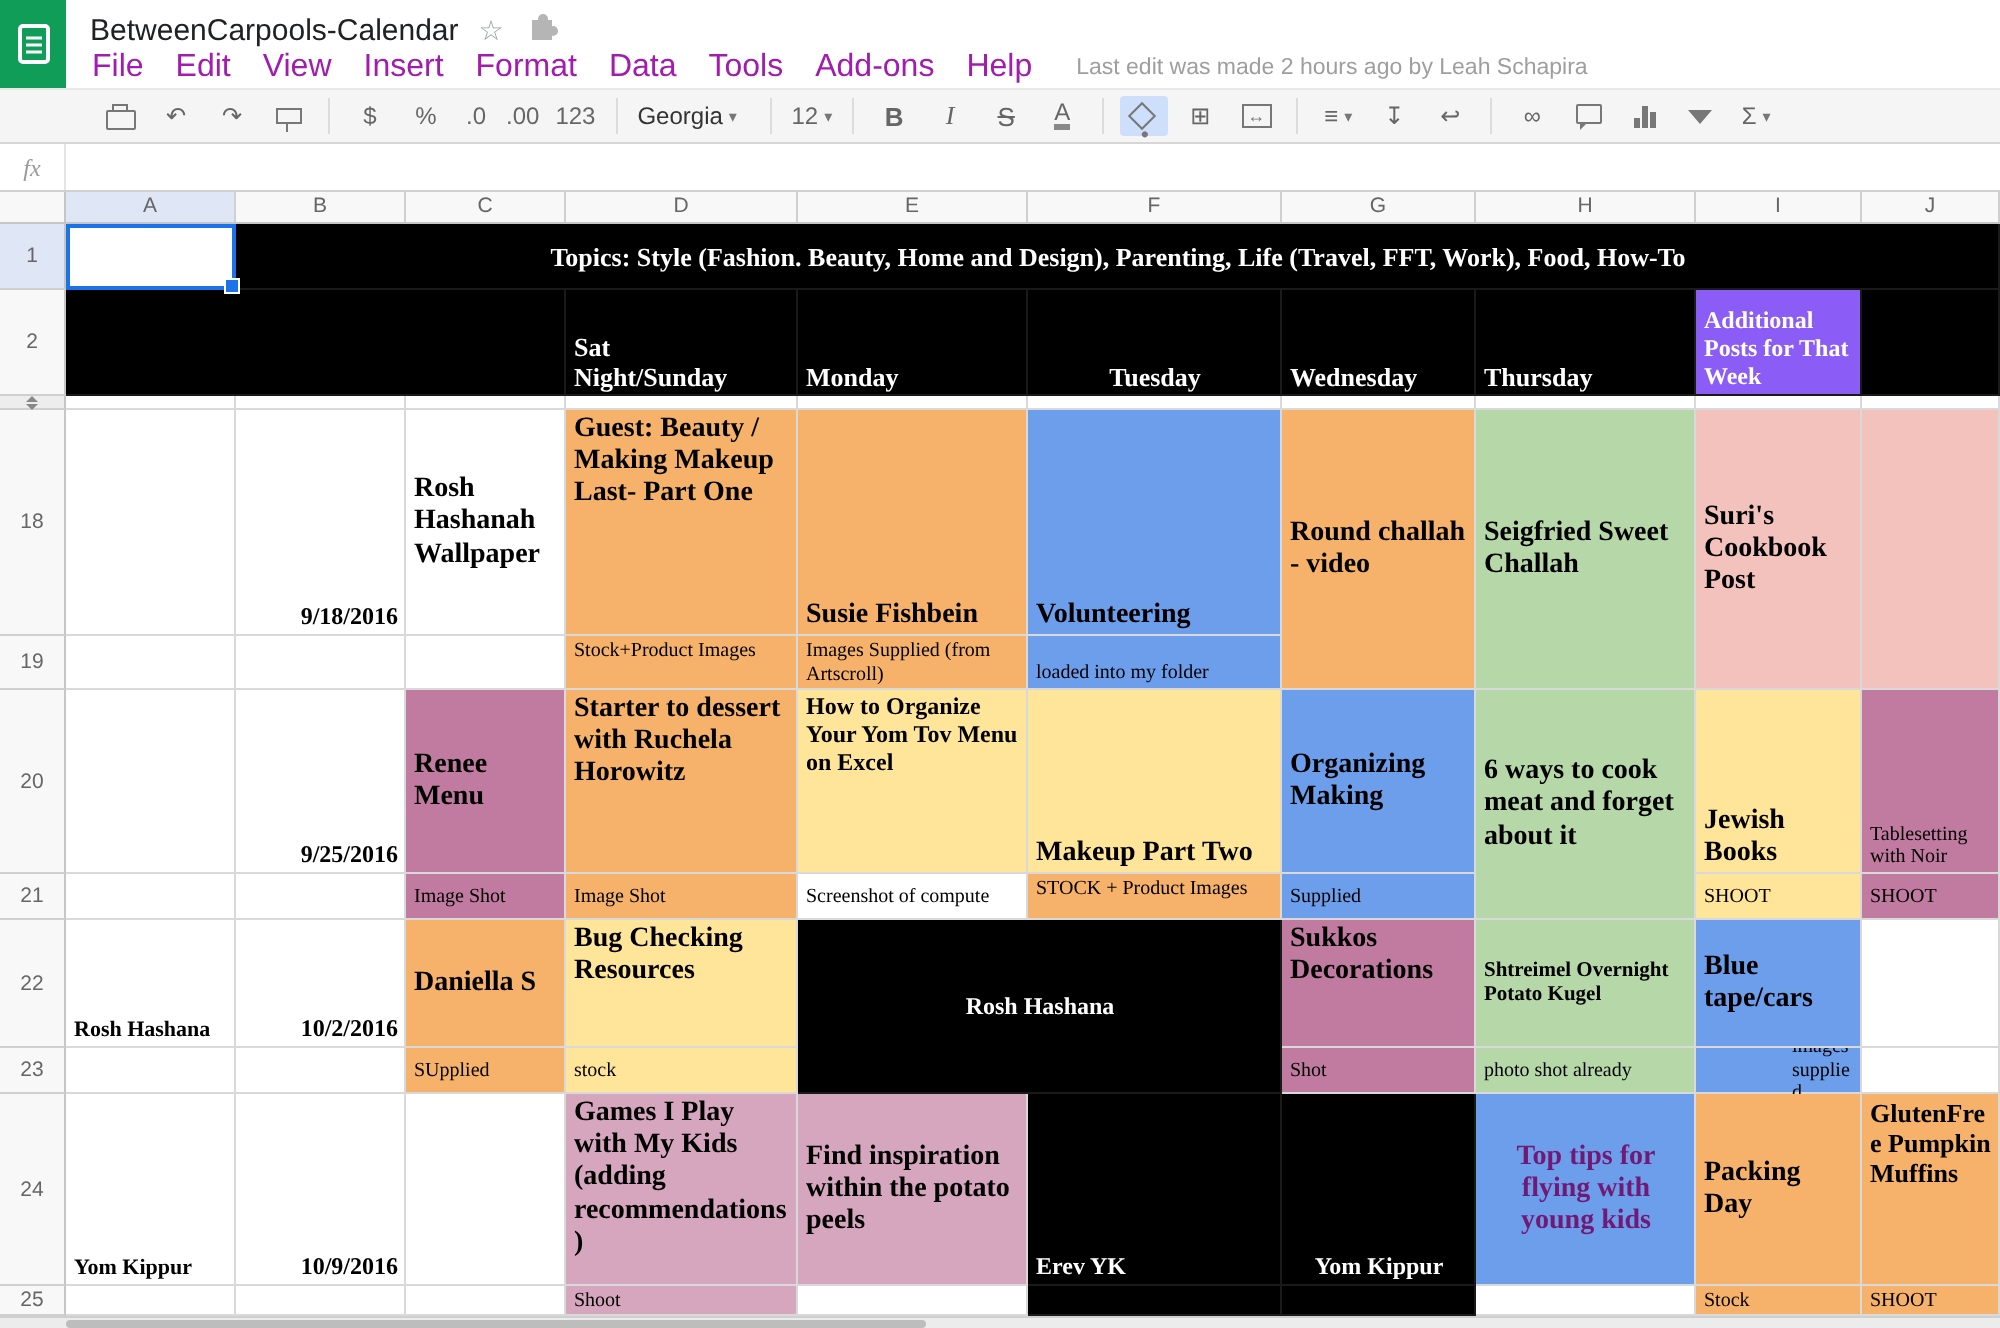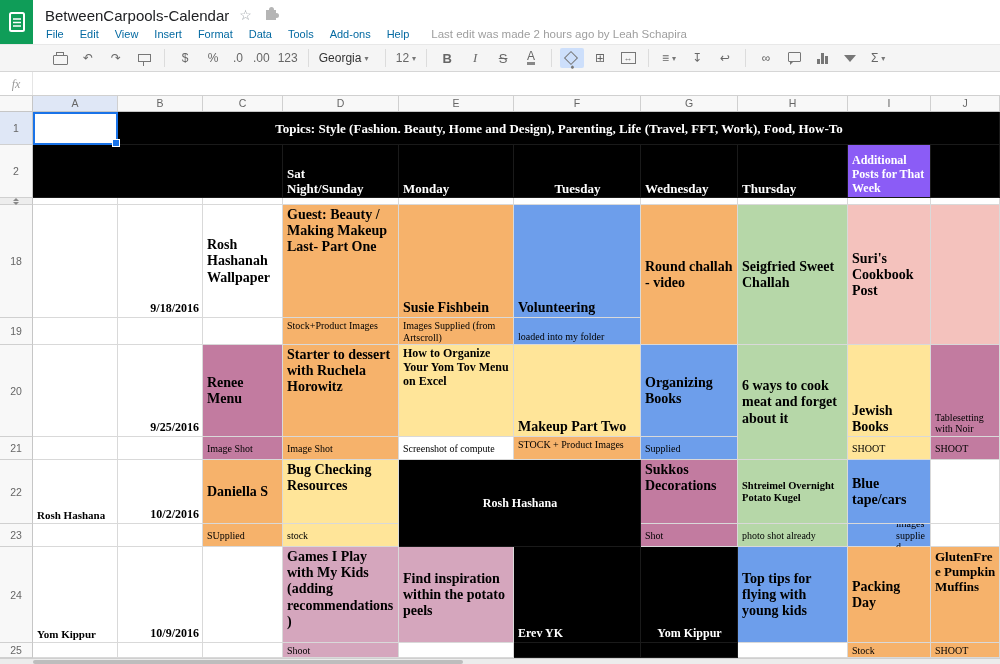--- a/index.html
+++ b/index.html
@@ -9,21 +9,21 @@
   
   #logo{position:absolute;left:0;top:0;width:33px;height:44px;background:#0f9d58;
         display:flex;align-items:center;justify-content:center;}
   #title-row{position:absolute;left:45px;top:4px;height:22px;display:flex;align-items:center;gap:10px;justify-content:space-between;}
   #doc-title{font-size:15px;color:#202124;}
   .title-icon{color:#9aa0a6;font-size:14px;line-height:14px;cursor:pointer;}
   .puzzle{position:relative;width:10px;height:10px;background:#b5b5b5;margin-left:4px;}
   .puzzle::before{content:'';position:absolute;left:3px;top:-3px;width:5px;height:5px;border-radius:50%;background:#b5b5b5;}
   .puzzle::after{content:'';position:absolute;right:-3px;top:3px;width:5px;height:5px;border-radius:50%;background:#b5b5b5;}
   #menu-row{position:absolute;left:38px;top:24px;height:20px;display:flex;align-items:center;}
-  .menu-item{font-size:11px;color:#0369a1;padding:0 8px;cursor:pointer;}
+  .menu-item{font-size:16px;color:#a21caf;padding:0 8px;cursor:pointer;}
   #last-edit{font-size:11.5px;color:#9e9e9e;margin-left:14px;}
 
   
   #toolbar{position:absolute;left:0;top:44px;width:1000px;height:28px;background:#f5f5f5;
            border-top:1px solid #e8e8e8;border-bottom:1px solid #d6d6d6;box-sizing:border-box;
            display:flex;align-items:center;padding-left:46px;}
   .tbtn{height:20px;min-width:20px;display:flex;align-items:center;justify-content:center;
         color:#666;font-size:12px;border-radius:2px;margin:0 2px;padding:0 2px;cursor:pointer;}
   .tbtn.active{background:#cddffb;}
   .tsep{width:1px;height:18px;background:#dcdcdc;margin:0 6px;}
@@ -326,21 +326,21 @@
       <div class="cell" style="left: 250px; top: 233px; width: 116px; height: 92px; background: rgb(246, 178, 107); align-items: flex-start;">
         <span class="ct" style="font-size: 14px; font-weight: bold; color: rgb(0, 0, 0); text-align: left;">Starter to dessert with Ruchela Horowitz</span>
       </div>
       <div class="cell" style="left: 366px; top: 233px; width: 115px; height: 92px; background: rgb(255, 229, 153); align-items: flex-start;">
         <span class="ct" style="font-size: 12px; font-weight: bold; color: rgb(0, 0, 0); text-align: left;">How to Organize Your Yom Tov Menu on Excel</span>
       </div>
       <div class="cell" style="left: 481px; top: 233px; width: 127px; height: 92px; background: rgb(255, 229, 153); align-items: flex-end;">
         <span class="ct" style="font-size: 14px; font-weight: bold; color: rgb(0, 0, 0); text-align: left;">Makeup Part Two</span>
       </div>
       <div class="cell" style="left: 608px; top: 233px; width: 97px; height: 92px; background: rgb(109, 158, 235); align-items: center;">
-        <span class="ct" style="font-size: 14px; font-weight: bold; color: rgb(0, 0, 0); text-align: left;">Organizing Books</span>
+        <span class="ct" style="font-size: 14px; font-weight: bold; color: rgb(0, 0, 0); text-align: left;">Organizing Making</span>
       </div>
       <div class="cell" style="left: 705px; top: 233px; width: 110px; height: 115px; background: rgb(182, 215, 168); align-items: center;">
         <span class="ct" style="font-size: 14px; font-weight: bold; color: rgb(0, 0, 0); text-align: left;">6 ways to cook meat and forget about it</span>
       </div>
       <div class="cell" style="left: 815px; top: 233px; width: 83px; height: 92px; background: rgb(255, 229, 153); align-items: flex-end;">
         <span class="ct" style="font-size: 14px; font-weight: bold; color: rgb(0, 0, 0); text-align: left;">Jewish Books</span>
       </div>
       <div class="cell" style="left: 898px; top: 233px; width: 69px; height: 92px; background: rgb(194, 123, 160); align-items: flex-end;">
         <span class="ct" style="font-size: 10px; font-weight: normal; color: rgb(0, 0, 0); text-align: left;">Tablesetting with Noir</span>
       </div>
@@ -416,21 +416,21 @@
       <div class="cell" style="left: 366px; top: 435px; width: 115px; height: 96px; background: rgb(213, 166, 189); align-items: center;">
         <span class="ct" style="font-size: 14px; font-weight: bold; color: rgb(0, 0, 0); text-align: left;">Find inspiration within the potato peels</span>
       </div>
       <div class="cell" style="left: 481px; top: 435px; width: 127px; height: 96px; background: rgb(0, 0, 0); box-shadow: rgb(26, 26, 26) -1px 0px 0px inset, rgb(26, 26, 26) 0px -1px 0px inset; align-items: flex-end;">
         <span class="ct" style="font-size: 12px; font-weight: bold; color: rgb(255, 255, 255); text-align: left;">Erev YK</span>
       </div>
       <div class="cell" style="left: 608px; top: 435px; width: 97px; height: 96px; background: rgb(0, 0, 0); box-shadow: rgb(26, 26, 26) -1px 0px 0px inset, rgb(26, 26, 26) 0px -1px 0px inset; align-items: flex-end;">
         <span class="ct" style="font-size: 12px; font-weight: bold; color: rgb(255, 255, 255); text-align: center;">Yom Kippur</span>
       </div>
       <div class="cell" style="left: 705px; top: 435px; width: 110px; height: 96px; background: rgb(109, 158, 235); align-items: center;">
-        <span class="ct" style="font-size: 14px; font-weight: bold; color: #000000; text-align: left;">Top tips for flying with young kids</span>
+        <span class="ct" style="font-size: 14px; font-weight: bold; color: #701a75; text-align: center;">Top tips for flying with young kids</span>
       </div>
       <div class="cell" style="left: 815px; top: 435px; width: 83px; height: 96px; background: rgb(246, 178, 107); align-items: center;">
         <span class="ct" style="font-size: 14px; font-weight: bold; color: rgb(0, 0, 0); text-align: left;">Packing Day</span>
       </div>
       <div class="cell" style="left: 898px; top: 435px; width: 69px; height: 96px; background: rgb(246, 178, 107); align-items: flex-start;">
         <span class="ct" style="font-size: 13px; font-weight: bold; color: rgb(0, 0, 0); text-align: left;">GlutenFree Pumpkin Muffins</span>
       </div>
       <div class="cell" style="left: 250px; top: 531px; width: 116px; height: 15px; background: rgb(213, 166, 189); align-items: flex-start;">
         <span class="ct" style="font-size: 10px; font-weight: normal; color: rgb(0, 0, 0); text-align: left;">Shoot</span>
       </div>

